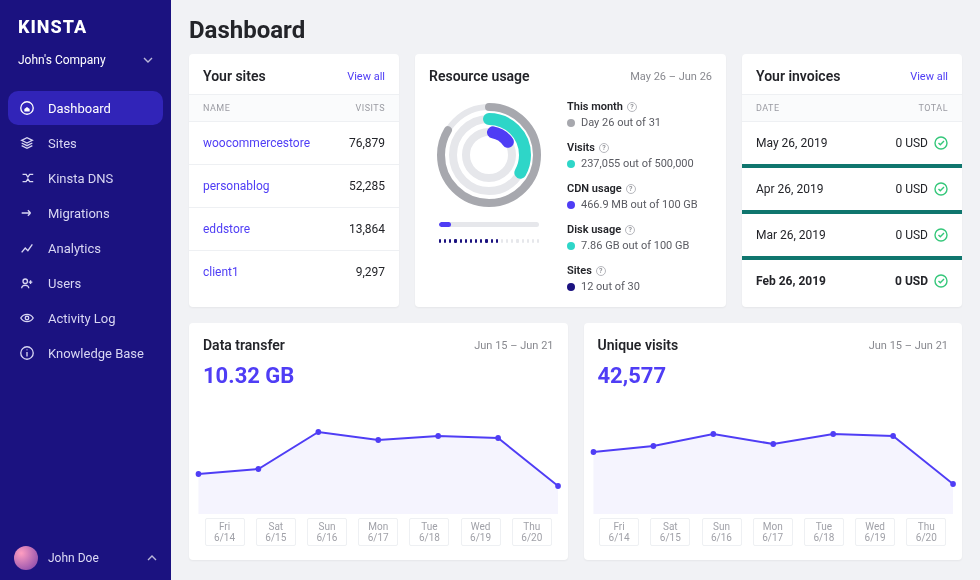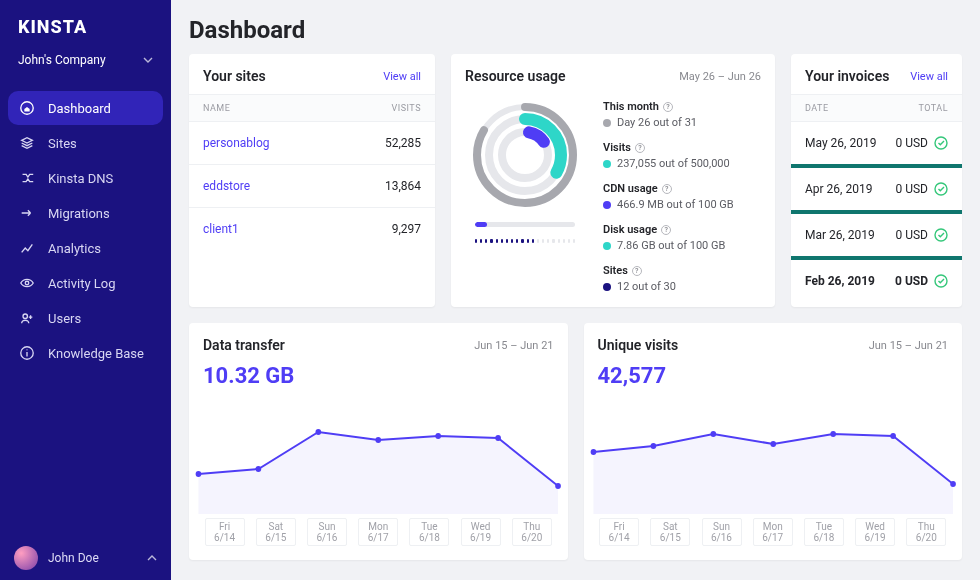--- a/index.html
+++ b/index.html
@@ -103,34 +103,34 @@
         <span class="ic">
           <svg viewBox="0 0 18 18" width="16" height="16" style="color:currentColor">
             <path d="M3 14l4-5 3 3 5-7" stroke="currentColor" stroke-width="1.5" fill="none"></path>
           </svg>
         </span>
         <span>Analytics</span>
       </div>
       <div class="nav-item">
         <span class="ic">
           <svg viewBox="0 0 18 18" width="16" height="16" style="color:currentColor">
+            <circle cx="7" cy="7" r="2.5" stroke="currentColor" stroke-width="1.5" fill="none"></circle>
+            <path d="M3 15c0-2 2-3.5 4-3.5s4 1.5 4 3.5M13 6v4m2-2h-4" stroke="currentColor" stroke-width="1.5" fill="none"></path>
+          </svg>
+        </span>
+        <span>Users</span>
+      </div>
+      <div class="nav-item">
+        <span class="ic">
+          <svg viewBox="0 0 18 18" width="16" height="16" style="color:currentColor">
             <path d="M2 9s2.5-4 7-4 7 4 7 4-2.5 4-7 4-7-4-7-4z" stroke="currentColor" stroke-width="1.5" fill="none"></path>
             <circle cx="9" cy="9" r="2" stroke="currentColor" stroke-width="1.5" fill="none"></circle>
           </svg>
         </span>
         <span>Activity Log</span>
-      </div>
-      <div class="nav-item">
-        <span class="ic">
-          <svg viewBox="0 0 18 18" width="16" height="16" style="color:currentColor">
-            <circle cx="7" cy="7" r="2.5" stroke="currentColor" stroke-width="1.5" fill="none"></circle>
-            <path d="M3 15c0-2 2-3.5 4-3.5s4 1.5 4 3.5M13 6v4m2-2h-4" stroke="currentColor" stroke-width="1.5" fill="none"></path>
-          </svg>
-        </span>
-        <span>Users</span>
       </div>
       <div class="nav-item">
         <span class="ic">
           <svg viewBox="0 0 18 18" width="16" height="16" style="color:currentColor">
             <circle cx="9" cy="9" r="7" stroke="currentColor" stroke-width="1.5" fill="none"></circle>
             <path d="M9 8v5M9 5v1" stroke="currentColor" stroke-width="1.5"></path>
           </svg>
         </span>
         <span>Knowledge Base</span>
       </div>
@@ -143,30 +143,34 @@
         <path d="M1 5l4-4 4 4" stroke="#fff" stroke-width="1.4" fill="none"></path>
       </svg>
   </div>
 </aside>
 
 <main class="main">
   <h1>Dashboard</h1>
 
   <div class="row">
 
-    <div class="card" style="width:246px">
+    <div class="card" style="width:210px">
       <div class="card-header">
         <span class="card-title">Your sites</span>
         <span class="link">View all</span>
       </div>
       <div class="th">
         <span>NAME</span>
         <span>VISITS</span>
       </div>
       <div id="sites-rows">
+          <div class="trow">
+            <span class="site-link">woocommercestore</span>
+            <span class="val">76,879</span>
+          </div>
           <div class="trow">
             <span class="site-link">personablog</span>
             <span class="val">52,285</span>
           </div>
           <div class="trow">
             <span class="site-link">eddstore</span>
             <span class="val">13,864</span>
           </div>
           <div class="trow">
             <span class="site-link">client1</span>
@@ -264,21 +268,21 @@
               </div>
               <div class="detail">
                 <span class="dot" style="background:#1b1280"></span>
                 <span>12 out of 30</span>
               </div>
             </div>
           </div>
       </div>
     </div>
 
-    <div class="card" style="width:171px">
+    <div class="card" style="width:220px">
       <div class="card-header">
         <span class="card-title">Your invoices</span>
         <span class="link">View all</span>
       </div>
       <div class="th">
         <span>DATE</span>
         <span>TOTAL</span>
       </div>
       <div id="invoice-rows">
           <div class="invoice-row">

